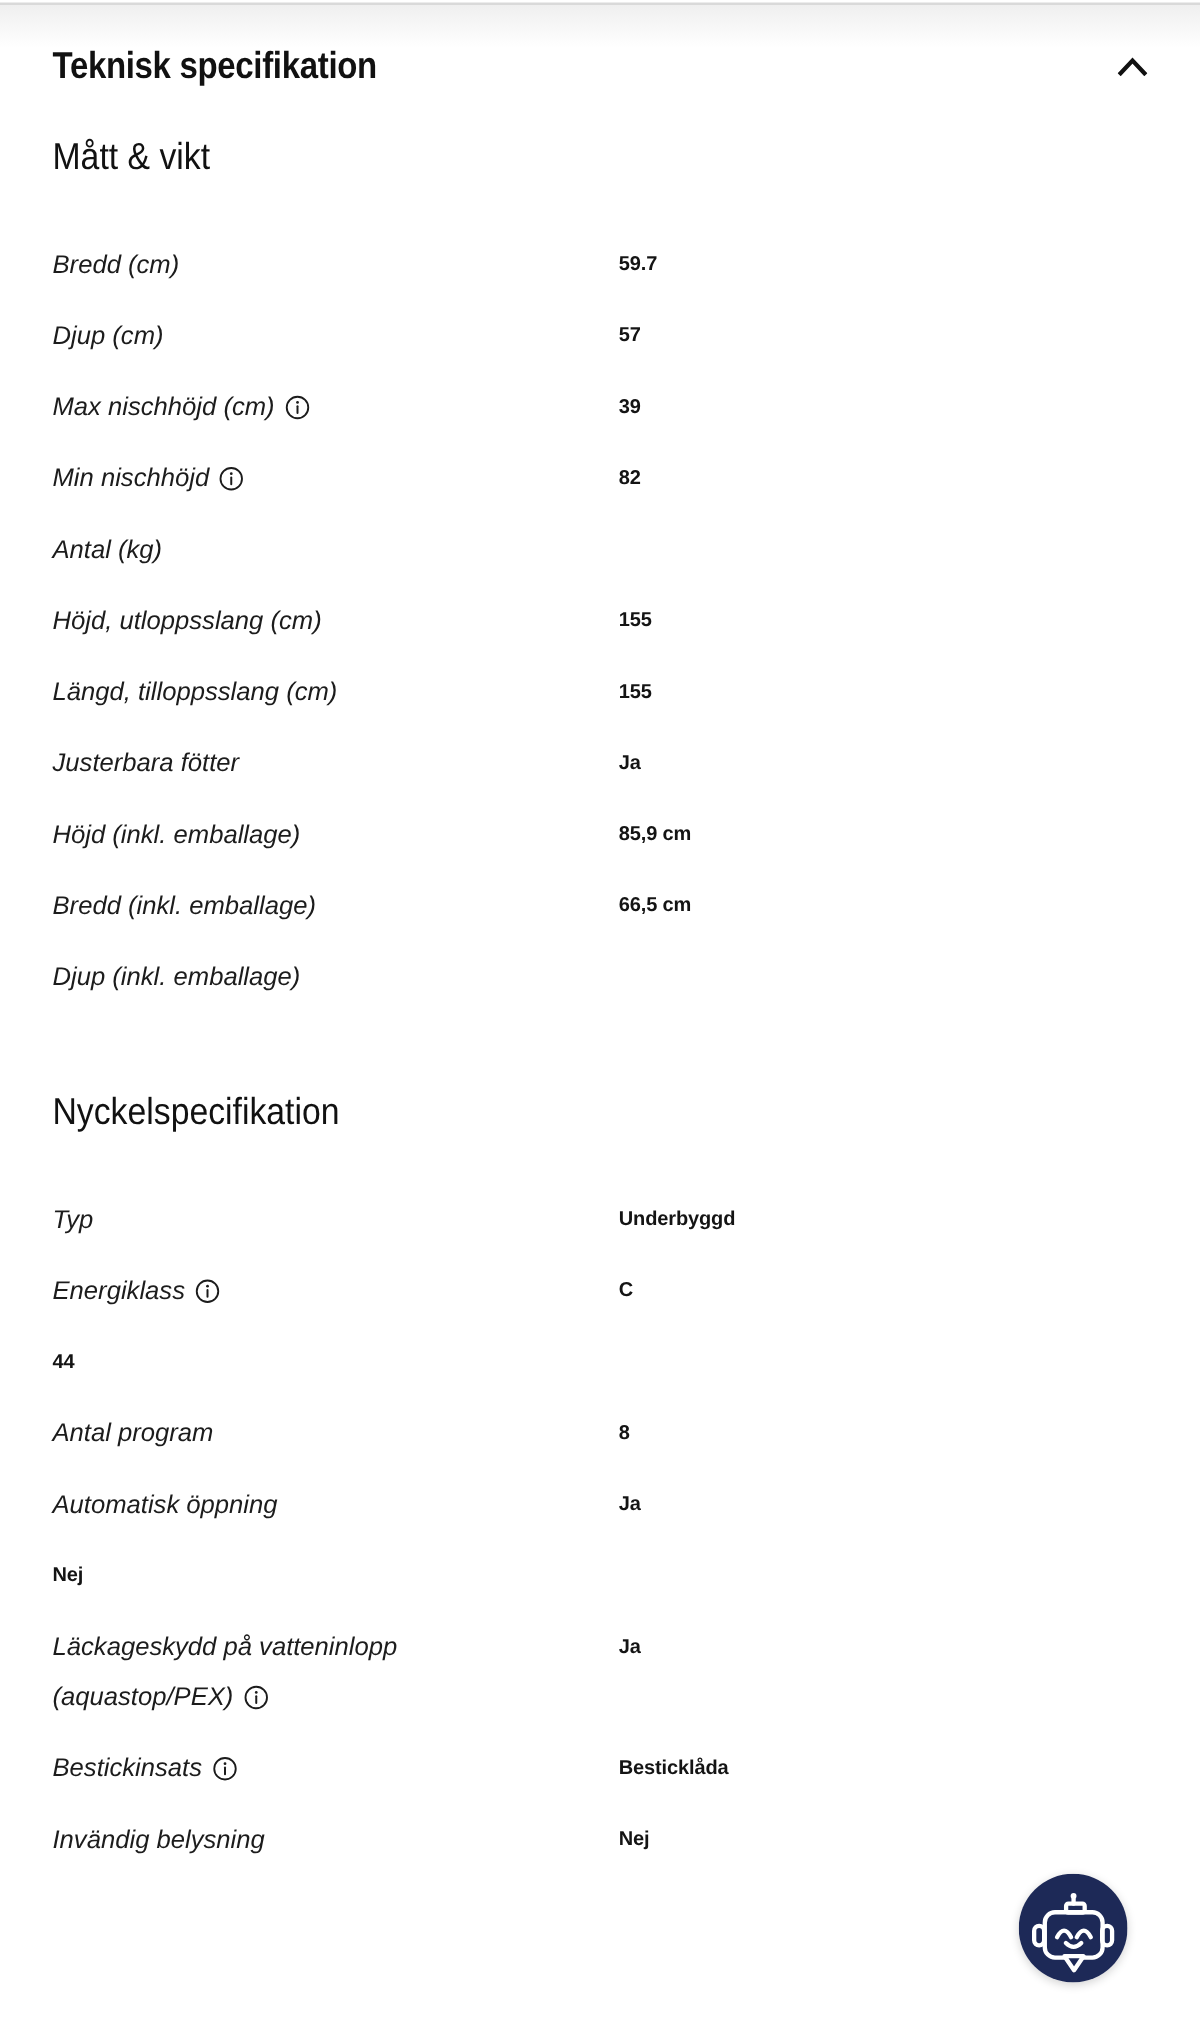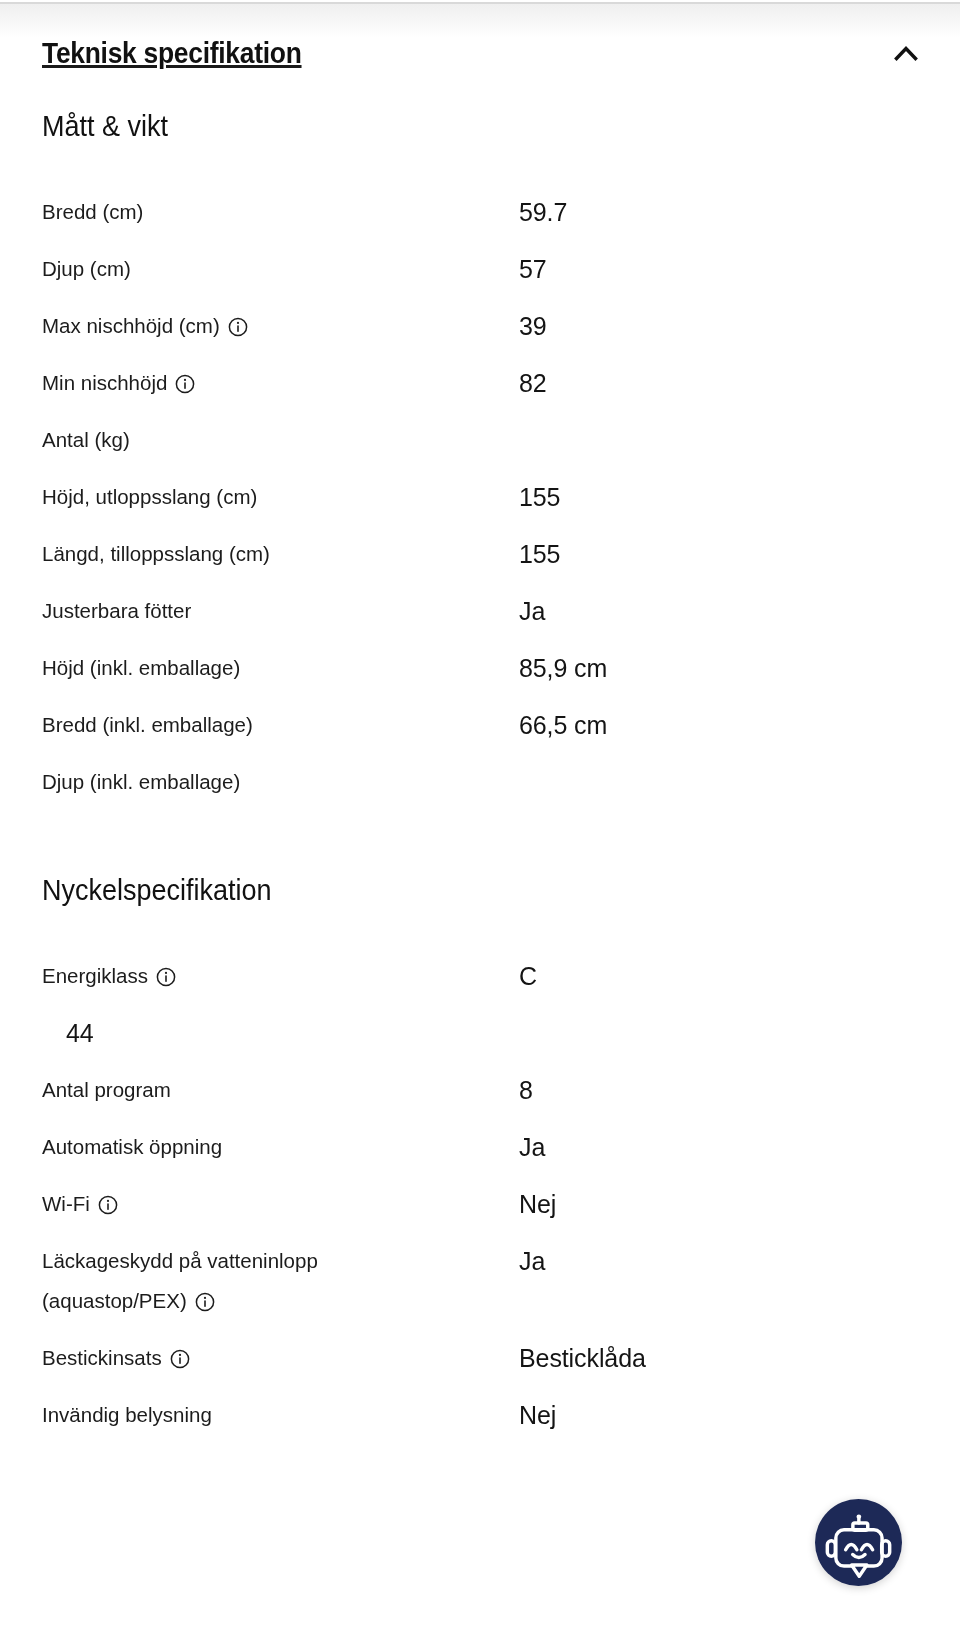--- a/index.html
+++ b/index.html
@@ -8,46 +8,45 @@
     font-family:"Liberation Sans","DejaVu Sans",sans-serif;
     color:#1a1a1a;
   }
   
   .top-edge{position:absolute;top:2px;left:0;width:100%;height:2px;background:#d9d9d9;}
   .top-fade{position:absolute;top:4px;left:0;width:100%;height:34px;
     background:linear-gradient(#efefef,#ffffff);}
   .panel{position:relative;padding:34px 42px 0 42px;}
   .accordion-header{
     display:flex;justify-content:space-between;align-items:center;
-    height:38px;cursor:pointer;text-decoration:underline;
+    height:38px;cursor:pointer;
   }
   .accordion-title{
     margin:0;font-size:30px;font-weight:700;color:#111;
     letter-spacing:-0.3px;transform:scaleX(0.88);transform-origin:left center;
     white-space:nowrap;
   }
   .chevron{display:flex;align-items:center;justify-content:center;width:24px;height:16px;}
   .section-heading{
     margin:0;font-size:30px;font-weight:400;color:#111;
     transform:scaleX(0.9);transform-origin:left center;white-space:nowrap;
     line-height:36px;
   }
   .spec-section .section-heading{margin-top:36px;}
   .spec-section + .spec-section .section-heading{margin-top:70px;}
   .rows{margin-top:48px;}
   .spec-row{display:flex;align-items:flex-start;margin-bottom:17px;}
   .spec-label{
     flex:0 0 453px;max-width:453px;font-size:20.5px;font-weight:400;
     line-height:40px;color:#1c1c1c;
   }
-  .spec-label .lbl{max-width:400px;display:inline-block;}
+  .spec-label .lbl{max-width:400px;display:inline-block;font-style:italic;}
   .spec-value{
-    flex:1;font-size:25px;font-weight:400;line-height:40px;color:#141414;
+    flex:1;font-size:16px;font-weight:700;line-height:40px;color:#141414;
     letter-spacing:-0.1px;
-    margin-left:24px;
   }
   .info-icon{
     display:inline-block;vertical-align:-3.5px;margin-left:8px;cursor:pointer;
   }
   .chat-fab{
     position:absolute;left:815px;top:1499px;width:87px;height:87px;border:none;
     border-radius:50%;padding:0;cursor:pointer;
     display:flex;align-items:center;justify-content:center;
     box-shadow:0 2px 8px rgba(0,0,0,0.18);
   }
@@ -131,20 +130,24 @@
   <div class="spec-row">
     <div class="spec-label"><span class="lbl">Djup (inkl. emballage)</span></div>
   </div>
 
 </div>
   </section>
 
   <section class="spec-section">
     <h3 class="section-heading">Nyckelspecifikation</h3>
     <div class="rows">
+  <div class="spec-row">
+    <div class="spec-label"><span class="lbl">Typ</span></div>
+    <div class="spec-value">Underbyggd</div>
+  </div>
 
   <div class="spec-row">
     <div class="spec-label"><span class="lbl">Energiklass<svg class="info-icon" width="20" height="20" viewBox="0 0 20 20">
                   <circle cx="10" cy="10" r="8.6" fill="none" stroke="#1c1c1c" stroke-width="1.5"></circle>
                   <line x1="10" y1="9" x2="10" y2="14.3" stroke="#1c1c1c" stroke-width="1.6" stroke-linecap="round"></line>
                   <circle cx="10" cy="5.9" r="1.1" fill="#1c1c1c"></circle>
                 </svg></span></div>
     <div class="spec-value">C</div>
   </div>
 
@@ -157,25 +160,20 @@
     <div class="spec-label"><span class="lbl">Antal program</span></div>
     <div class="spec-value">8</div>
   </div>
 
   <div class="spec-row">
     <div class="spec-label"><span class="lbl">Automatisk öppning</span></div>
     <div class="spec-value">Ja</div>
   </div>
 
   <div class="spec-row">
-    <div class="spec-label"><span class="lbl">Wi-Fi<svg class="info-icon" width="20" height="20" viewBox="0 0 20 20">
-                  <circle cx="10" cy="10" r="8.6" fill="none" stroke="#1c1c1c" stroke-width="1.5"></circle>
-                  <line x1="10" y1="9" x2="10" y2="14.3" stroke="#1c1c1c" stroke-width="1.6" stroke-linecap="round"></line>
-                  <circle cx="10" cy="5.9" r="1.1" fill="#1c1c1c"></circle>
-                </svg></span></div>
     <div class="spec-value">Nej</div>
   </div>
 
   <div class="spec-row">
     <div class="spec-label"><span class="lbl">Läckageskydd på vatteninlopp (aquastop/PEX)<svg class="info-icon" width="20" height="20" viewBox="0 0 20 20">
                   <circle cx="10" cy="10" r="8.6" fill="none" stroke="#1c1c1c" stroke-width="1.5"></circle>
                   <line x1="10" y1="9" x2="10" y2="14.3" stroke="#1c1c1c" stroke-width="1.6" stroke-linecap="round"></line>
                   <circle cx="10" cy="5.9" r="1.1" fill="#1c1c1c"></circle>
                 </svg></span></div>
     <div class="spec-value">Ja</div>

